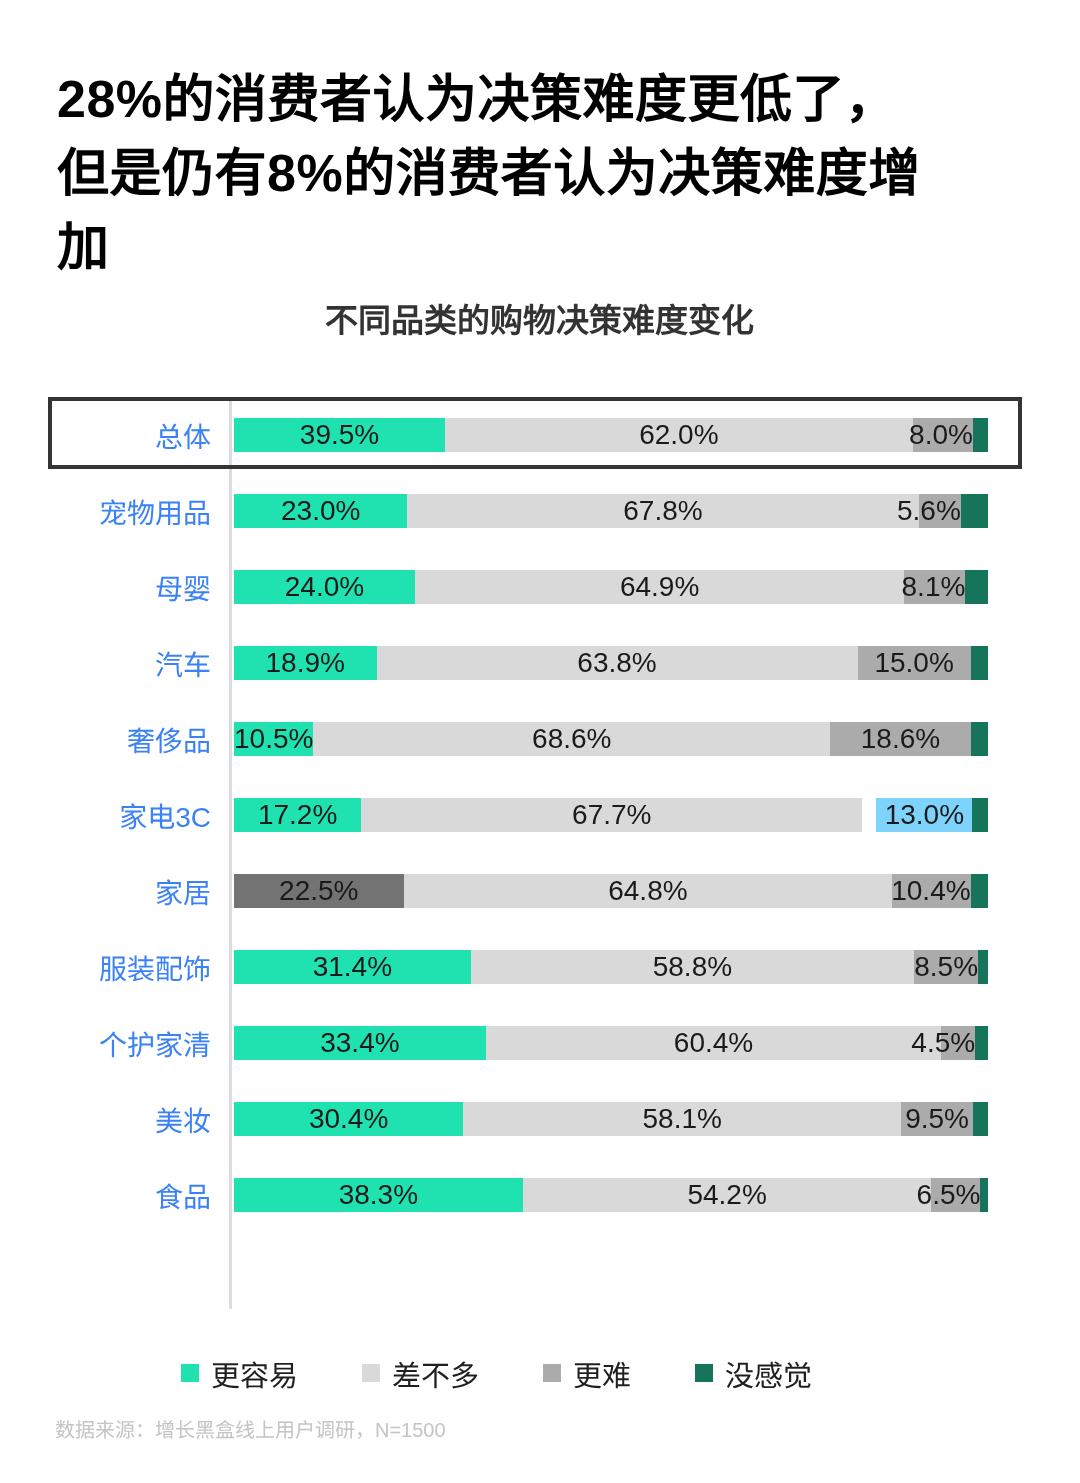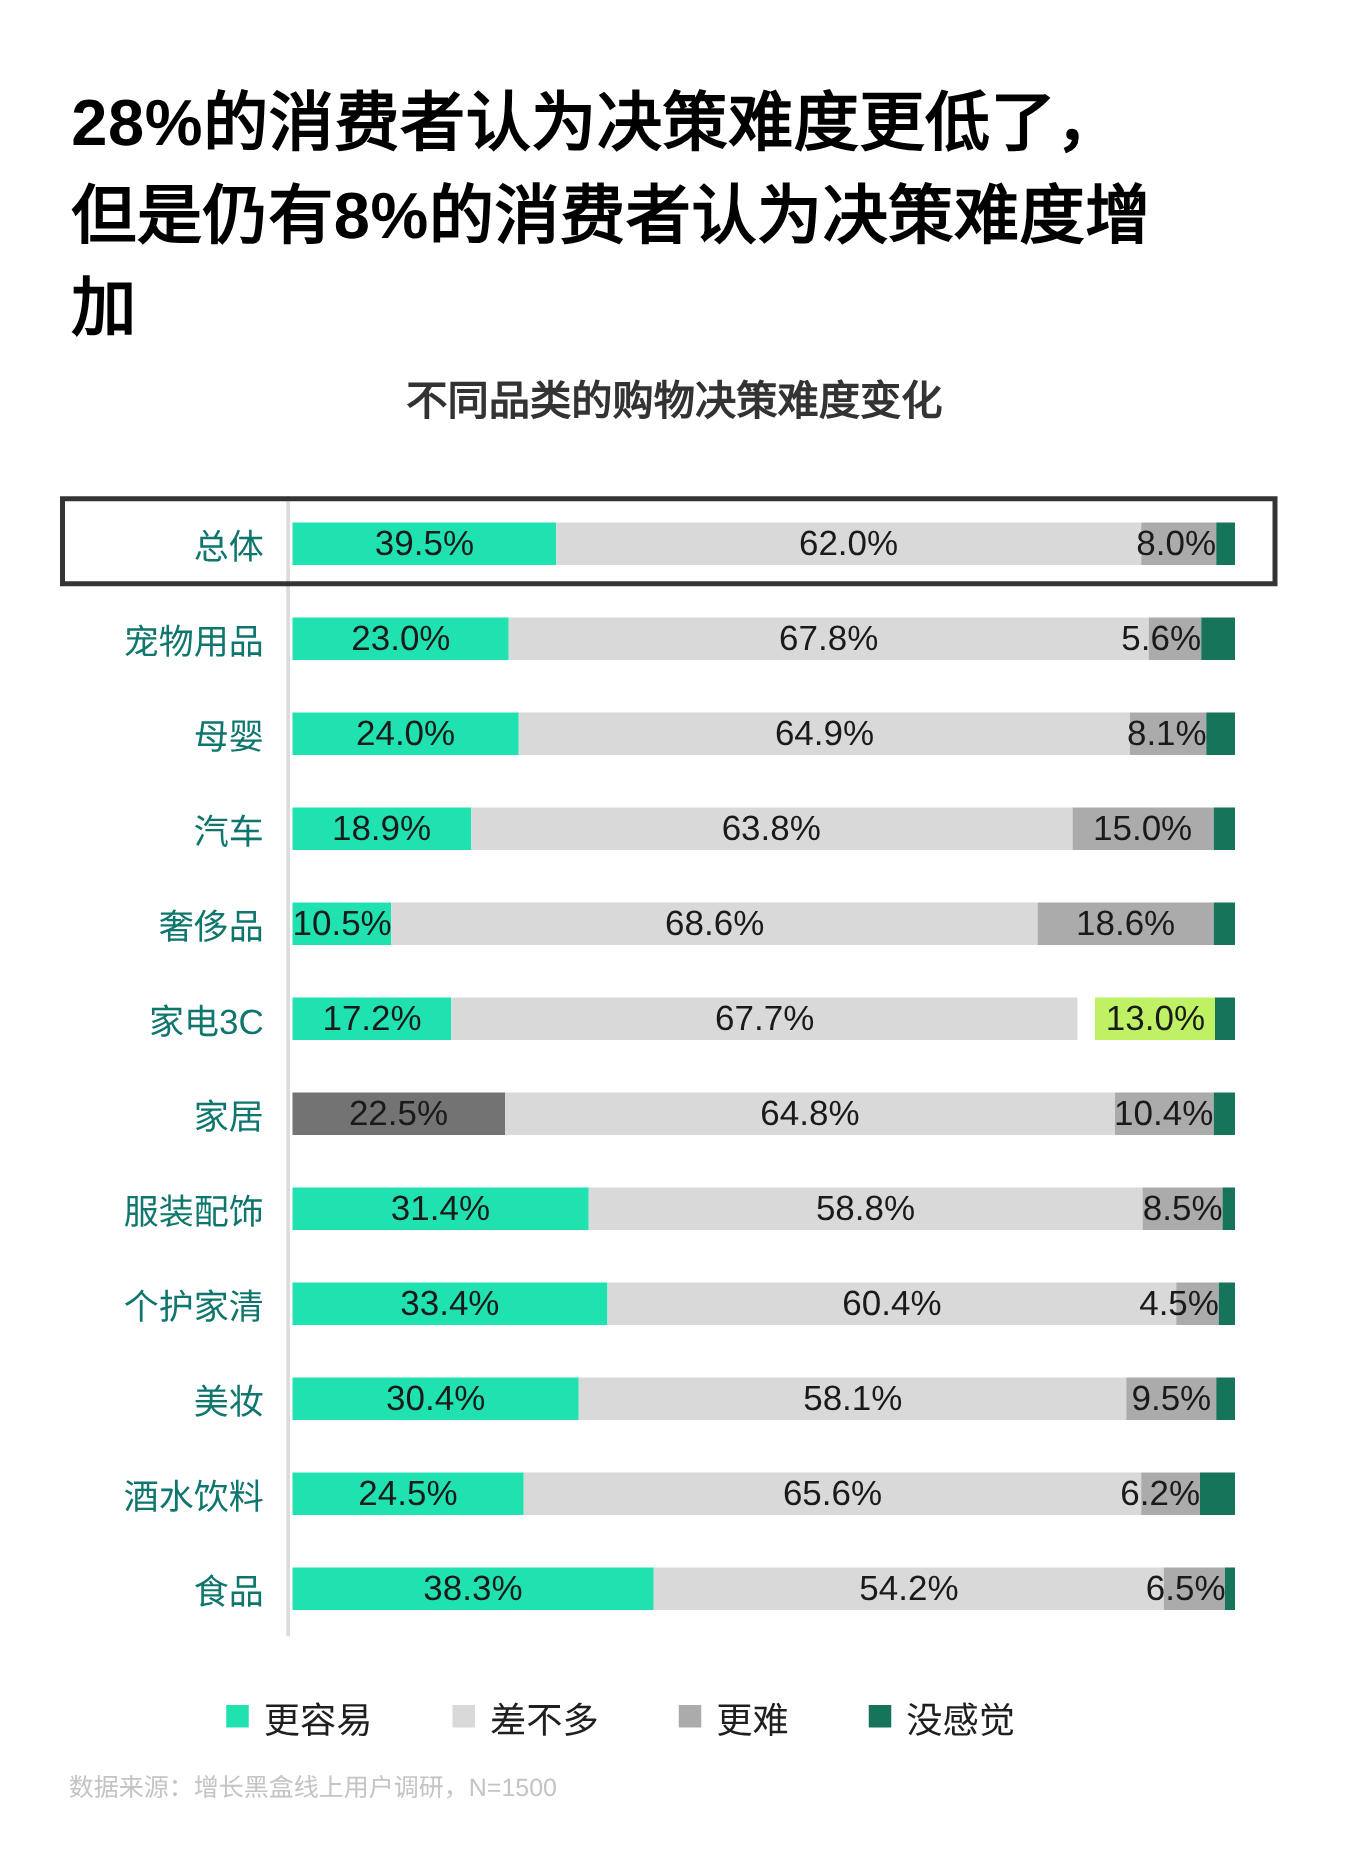--- a/index.html
+++ b/index.html
@@ -38,21 +38,21 @@
     border:4px solid #343434;
     pointer-events:none;
   }
   .row {
     height:76px; display:flex; align-items:center;
     position:relative;
   }
   .cat-label {
     width:166px; padding-right:12px;
     text-align:right;
-    font-size:28px; color:#0f766e;
+    font-size:28px; color:#3b82f6;
     white-space:nowrap;
   }
   .bar {
     margin-left:11px;
     width:754px; height:34px;
     display:flex;
   }
   .seg { position:relative; height:100%; }
   .lbl {
     position:absolute; top:0;
@@ -171,21 +171,21 @@
 
   <div class="row">
     <div class="cat-label">家电3C</div>
     <div class="bar">
       <div class="seg" style="width: 17.2%; background: rgb(32, 226, 176);">
         <span class="lbl lbl-start">17.2%</span>
       </div>
       <div class="seg" style="width: 67.7%; background: rgb(217, 217, 217);">
         <span class="lbl lbl-center">67.7%</span>
       </div>
-      <div class="seg" style="width: 13%; background: #bef264; margin-left: 14px;">
+      <div class="seg" style="width: 13%; background: #7dd3fc; margin-left: 14px;">
         <span class="lbl lbl-end">13.0%</span>
       </div>
       <div class="seg" style="width: 2.1%; background: rgb(22, 116, 90);"></div>
     </div>
   </div>
 
   <div class="row">
     <div class="cat-label">家居</div>
     <div class="bar">
       <div class="seg" style="width: 22.5%; background: #737373;">
@@ -242,35 +242,20 @@
       <div class="seg" style="width: 58.1%; background: rgb(217, 217, 217);">
         <span class="lbl lbl-center">58.1%</span>
       </div>
       <div class="seg" style="width: 9.5%; background: rgb(171, 171, 171);">
         <span class="lbl lbl-end">9.5%</span>
       </div>
       <div class="seg" style="width: 2%; background: rgb(22, 116, 90);"></div>
     </div>
   </div>
 
-  <div class="row">
-    <div class="cat-label">酒水饮料</div>
-    <div class="bar">
-      <div class="seg" style="width: 24.5%; background: rgb(32, 226, 176);">
-        <span class="lbl lbl-start">24.5%</span>
-      </div>
-      <div class="seg" style="width: 65.6%; background: rgb(217, 217, 217);">
-        <span class="lbl lbl-center">65.6%</span>
-      </div>
-      <div class="seg" style="width: 6.2%; background: rgb(171, 171, 171);">
-        <span class="lbl lbl-end">6.2%</span>
-      </div>
-      <div class="seg" style="width: 3.7%; background: rgb(22, 116, 90);"></div>
-    </div>
-  </div>
 
   <div class="row">
     <div class="cat-label">食品</div>
     <div class="bar">
       <div class="seg" style="width: 38.3%; background: rgb(32, 226, 176);">
         <span class="lbl lbl-start">38.3%</span>
       </div>
       <div class="seg" style="width: 54.2%; background: rgb(217, 217, 217);">
         <span class="lbl lbl-center">54.2%</span>
       </div>

